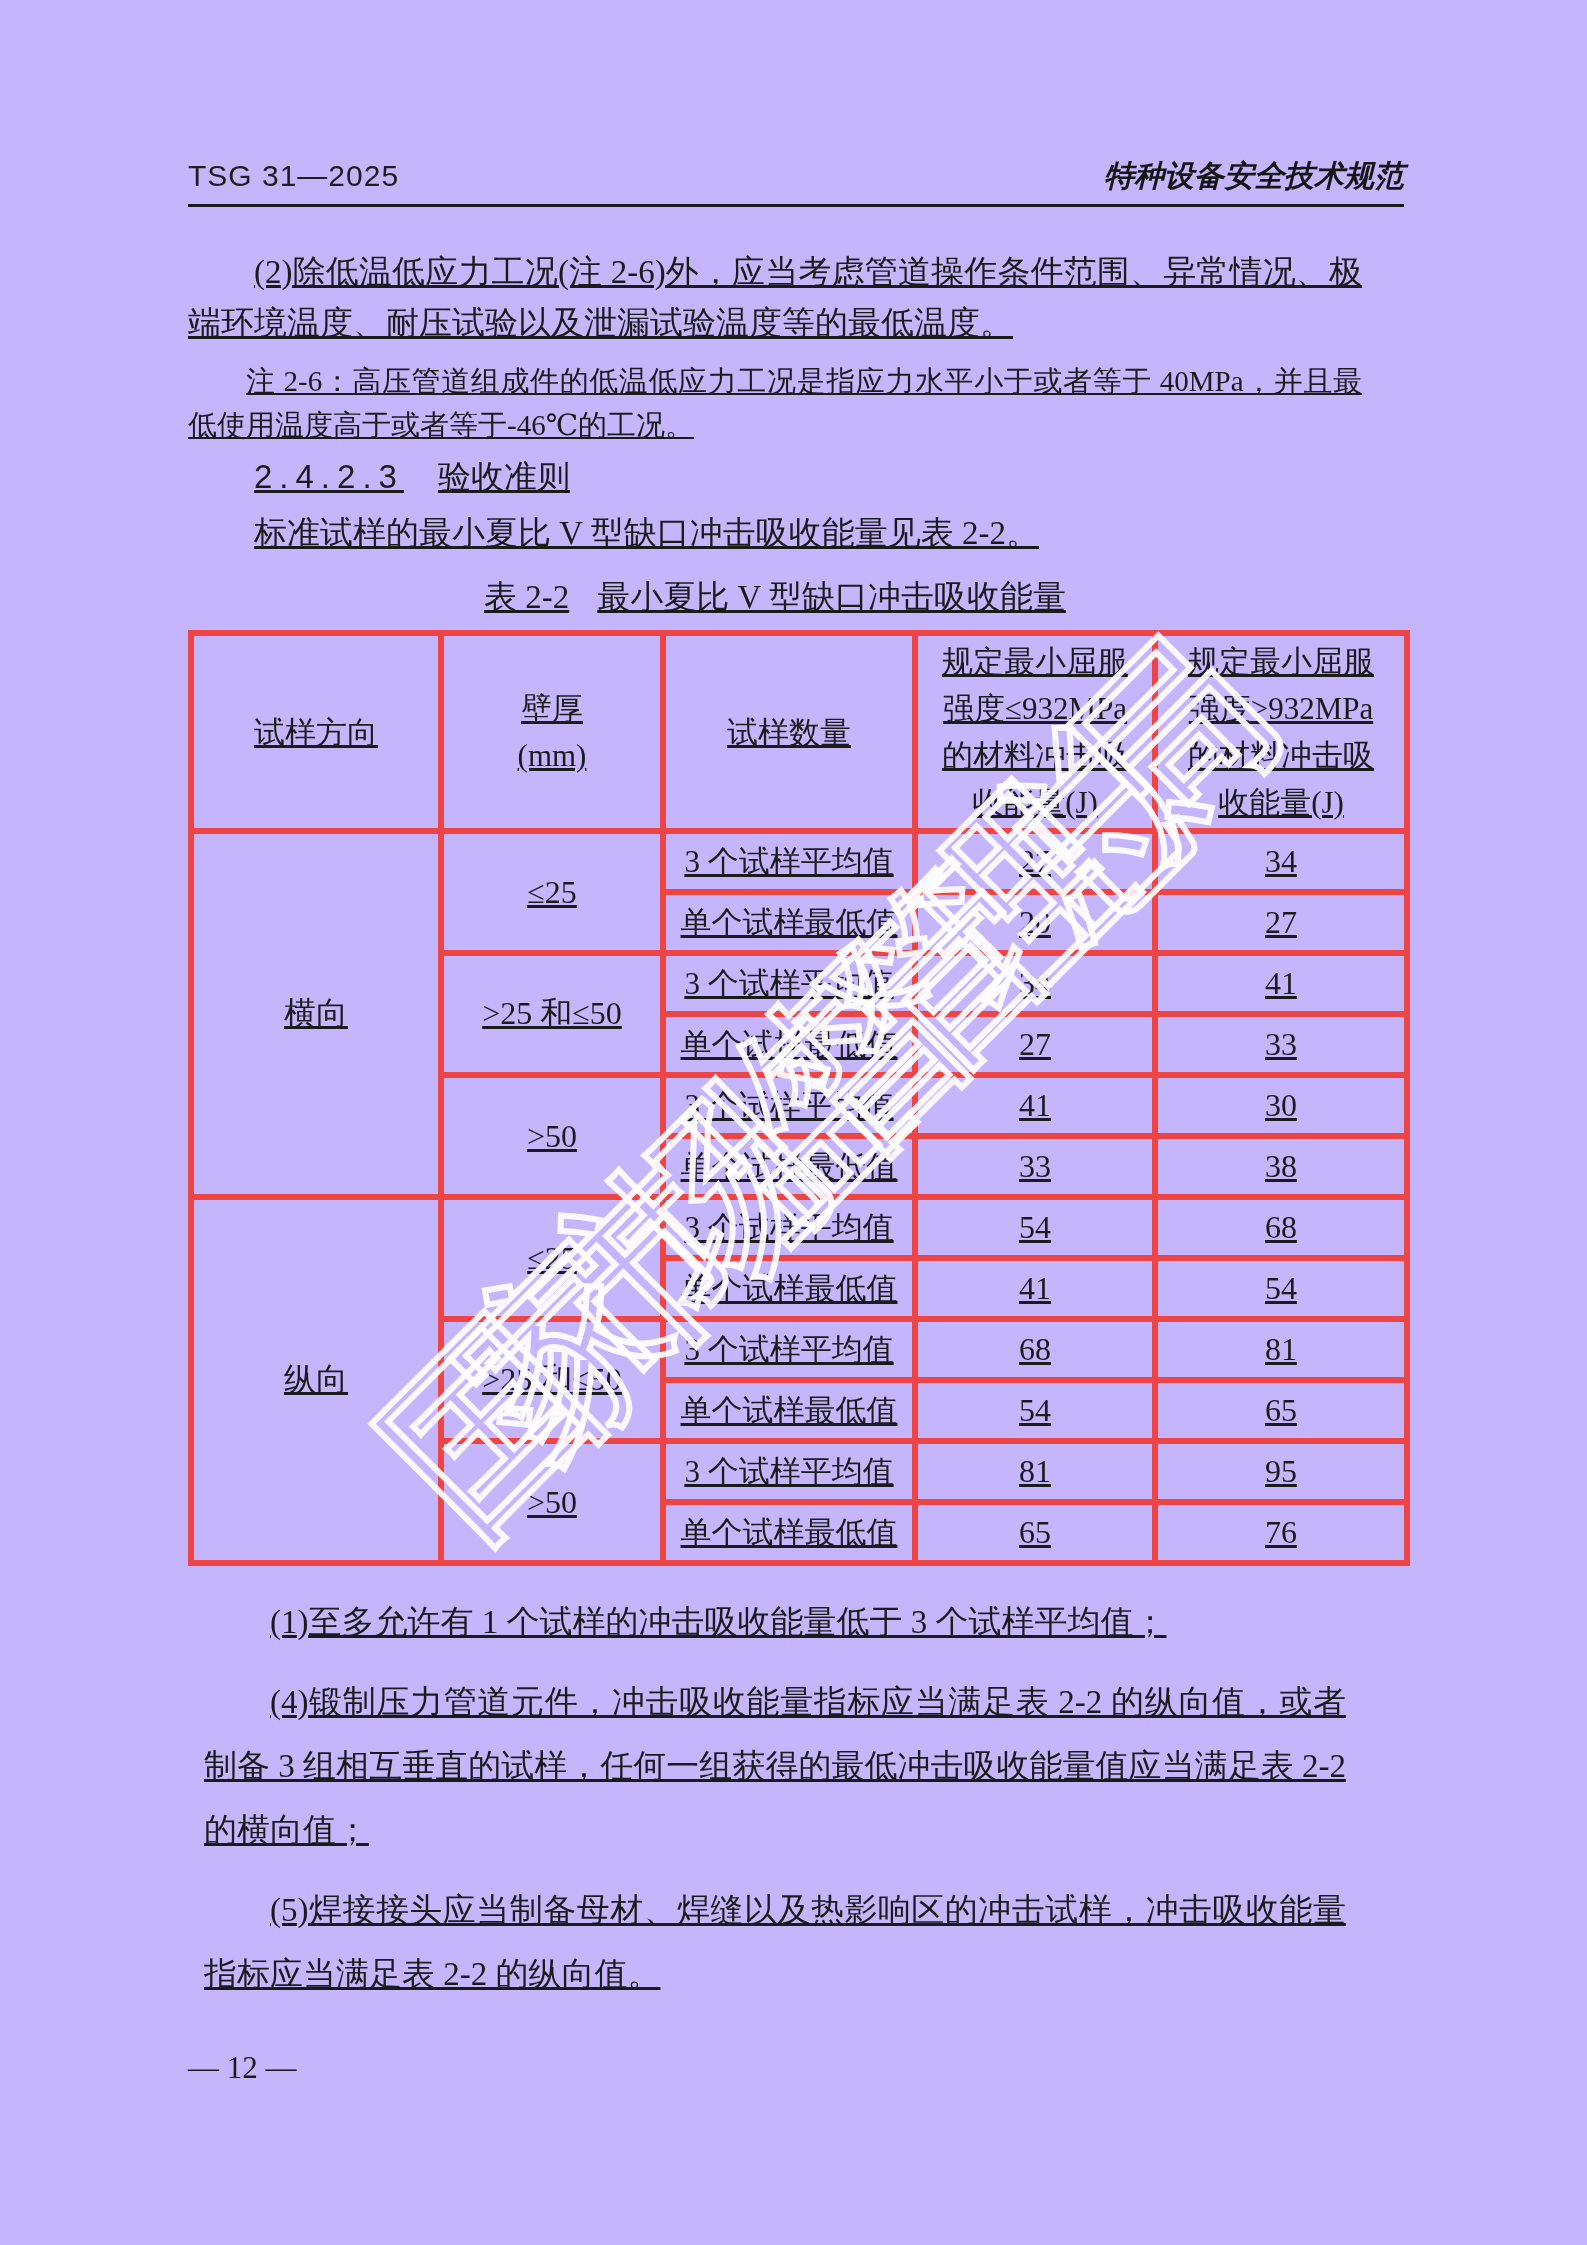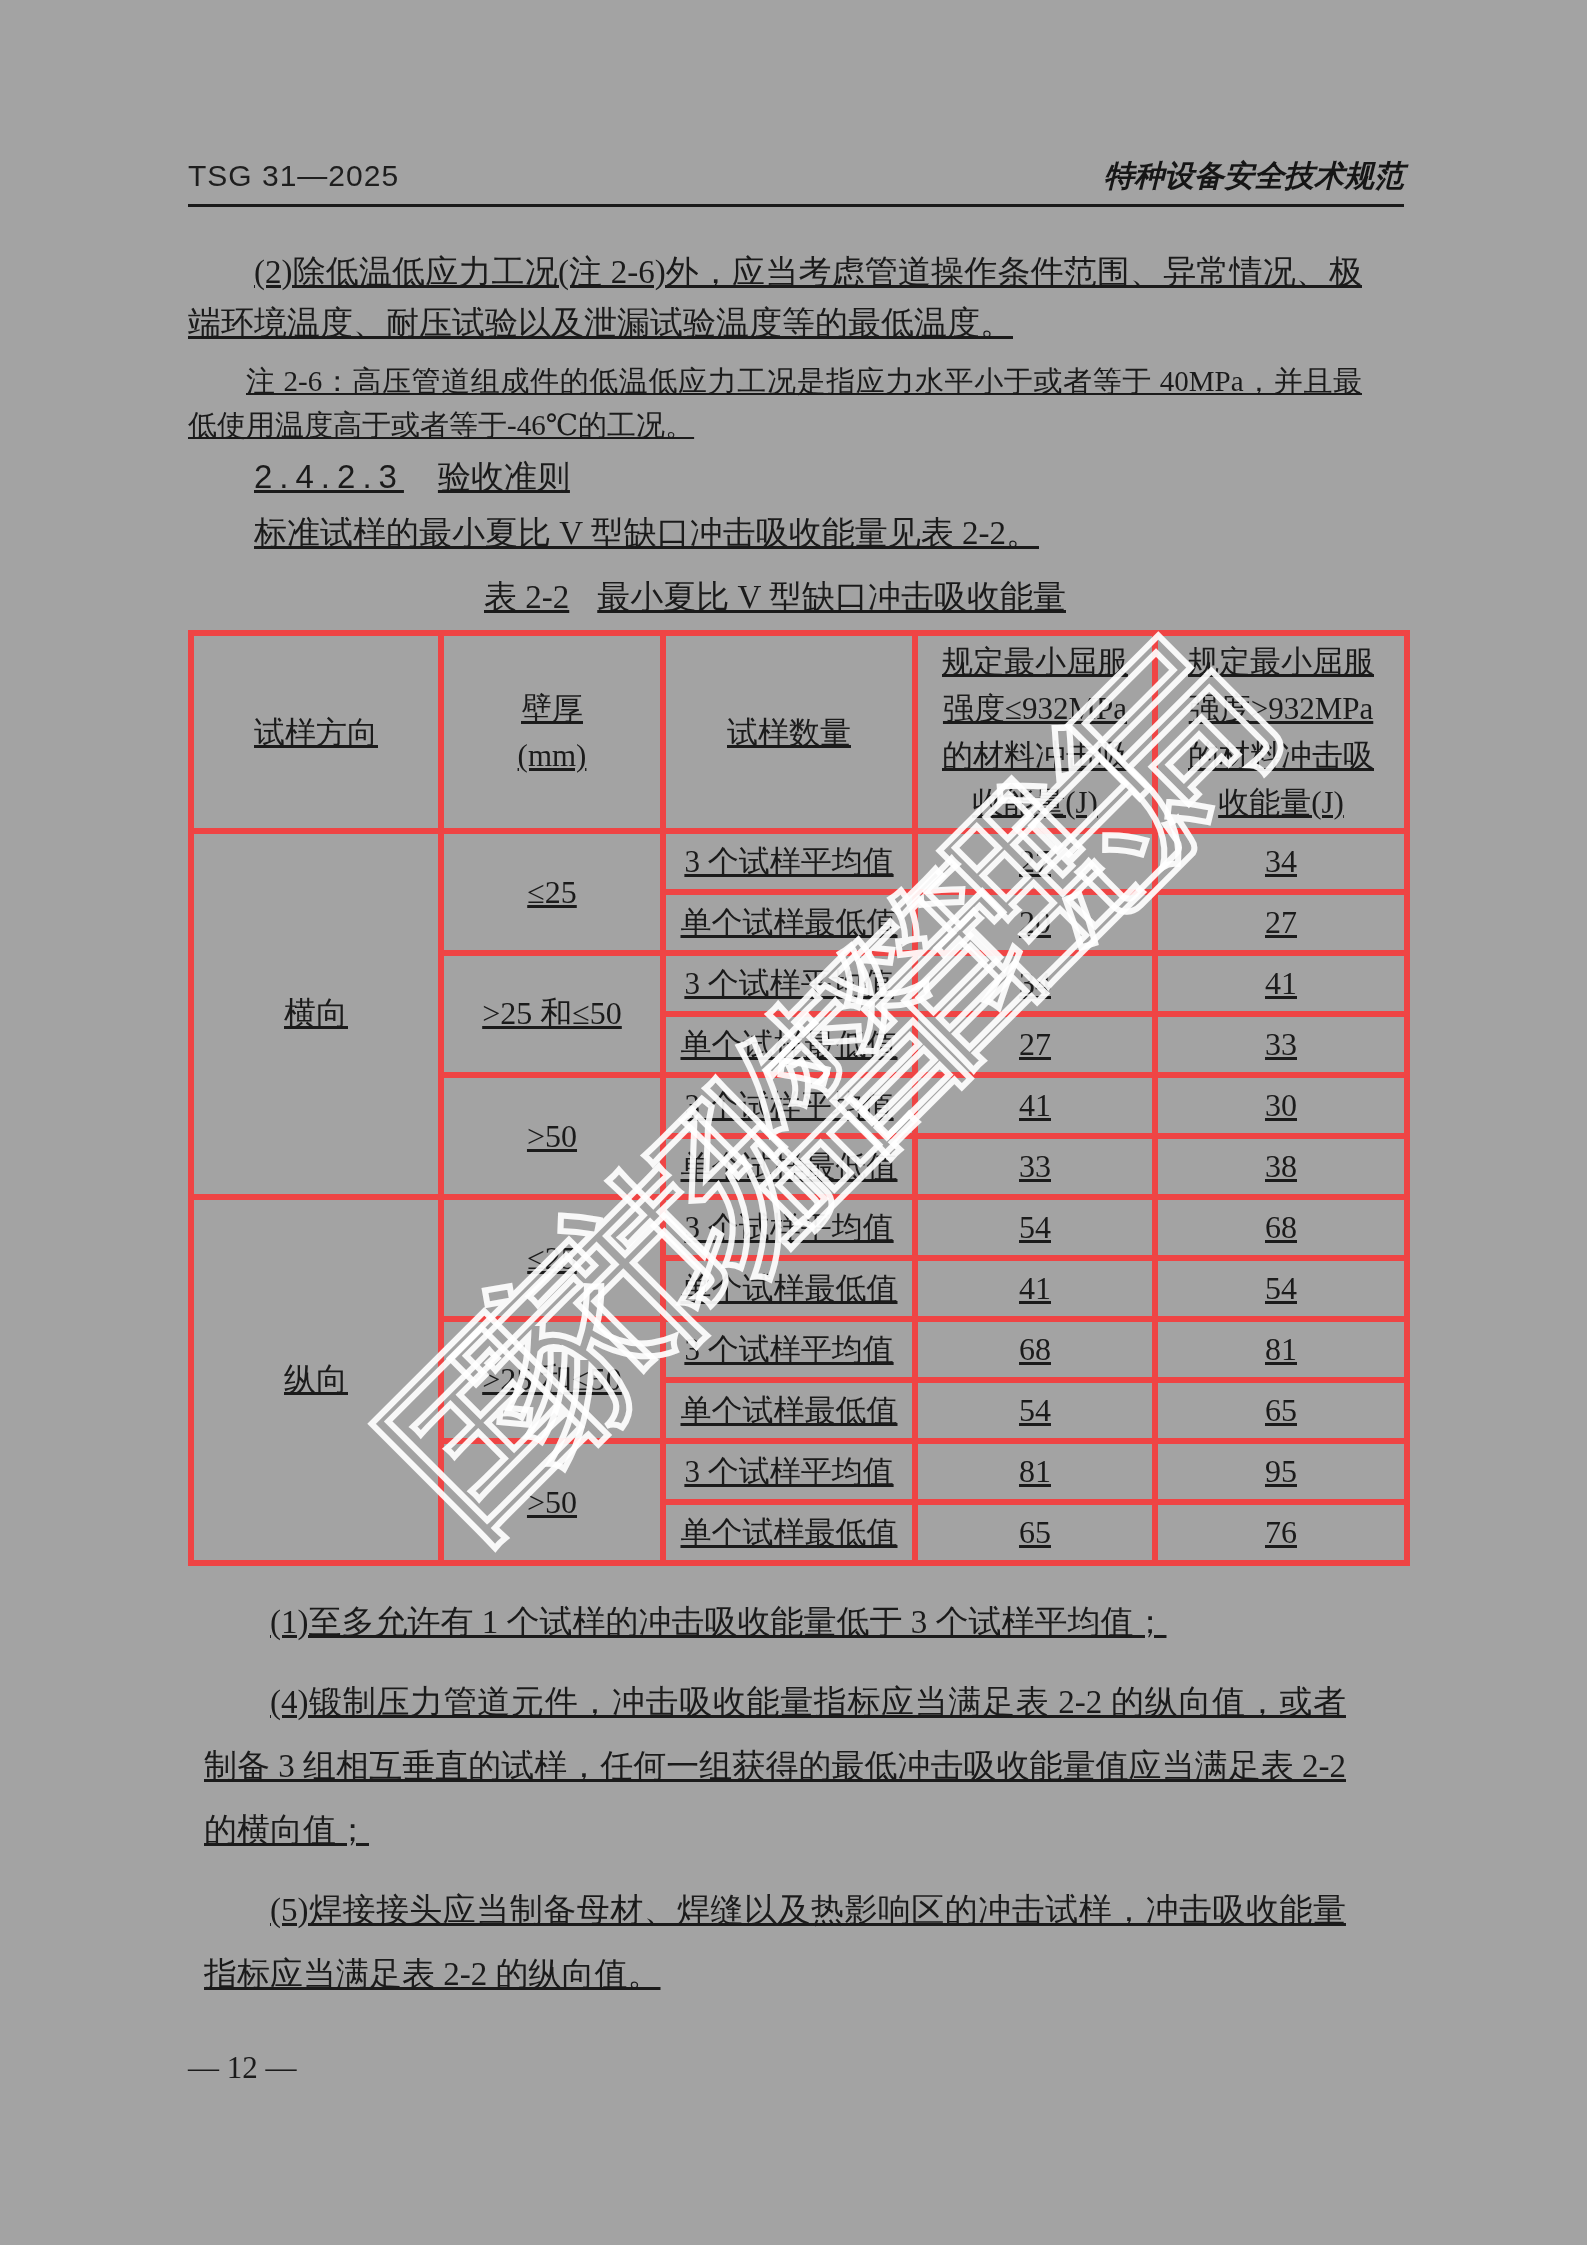--- a/index.html
+++ b/index.html
@@ -1,19 +1,19 @@
 <!DOCTYPE html>
 <html lang="zh"><head>
 <meta charset="utf-8">
 <style>
   html,body { margin:0; padding:0; }
   .page {
     position: relative;
     width: 1587px; height: 2245px;
-    background: #a3a3a3;
+    background: #c4b5fd;
     color: #1b1b1b;
     font-family: "Liberation Serif", "DejaVu Serif", serif;
     overflow: hidden;
   }
   .hd {
     margin: 0 183px 0 188px;
     padding-top: 156px;
     display: flex; justify-content: space-between; align-items: baseline;
     font-family: "Liberation Sans", "DejaVu Sans", sans-serif;
   }

